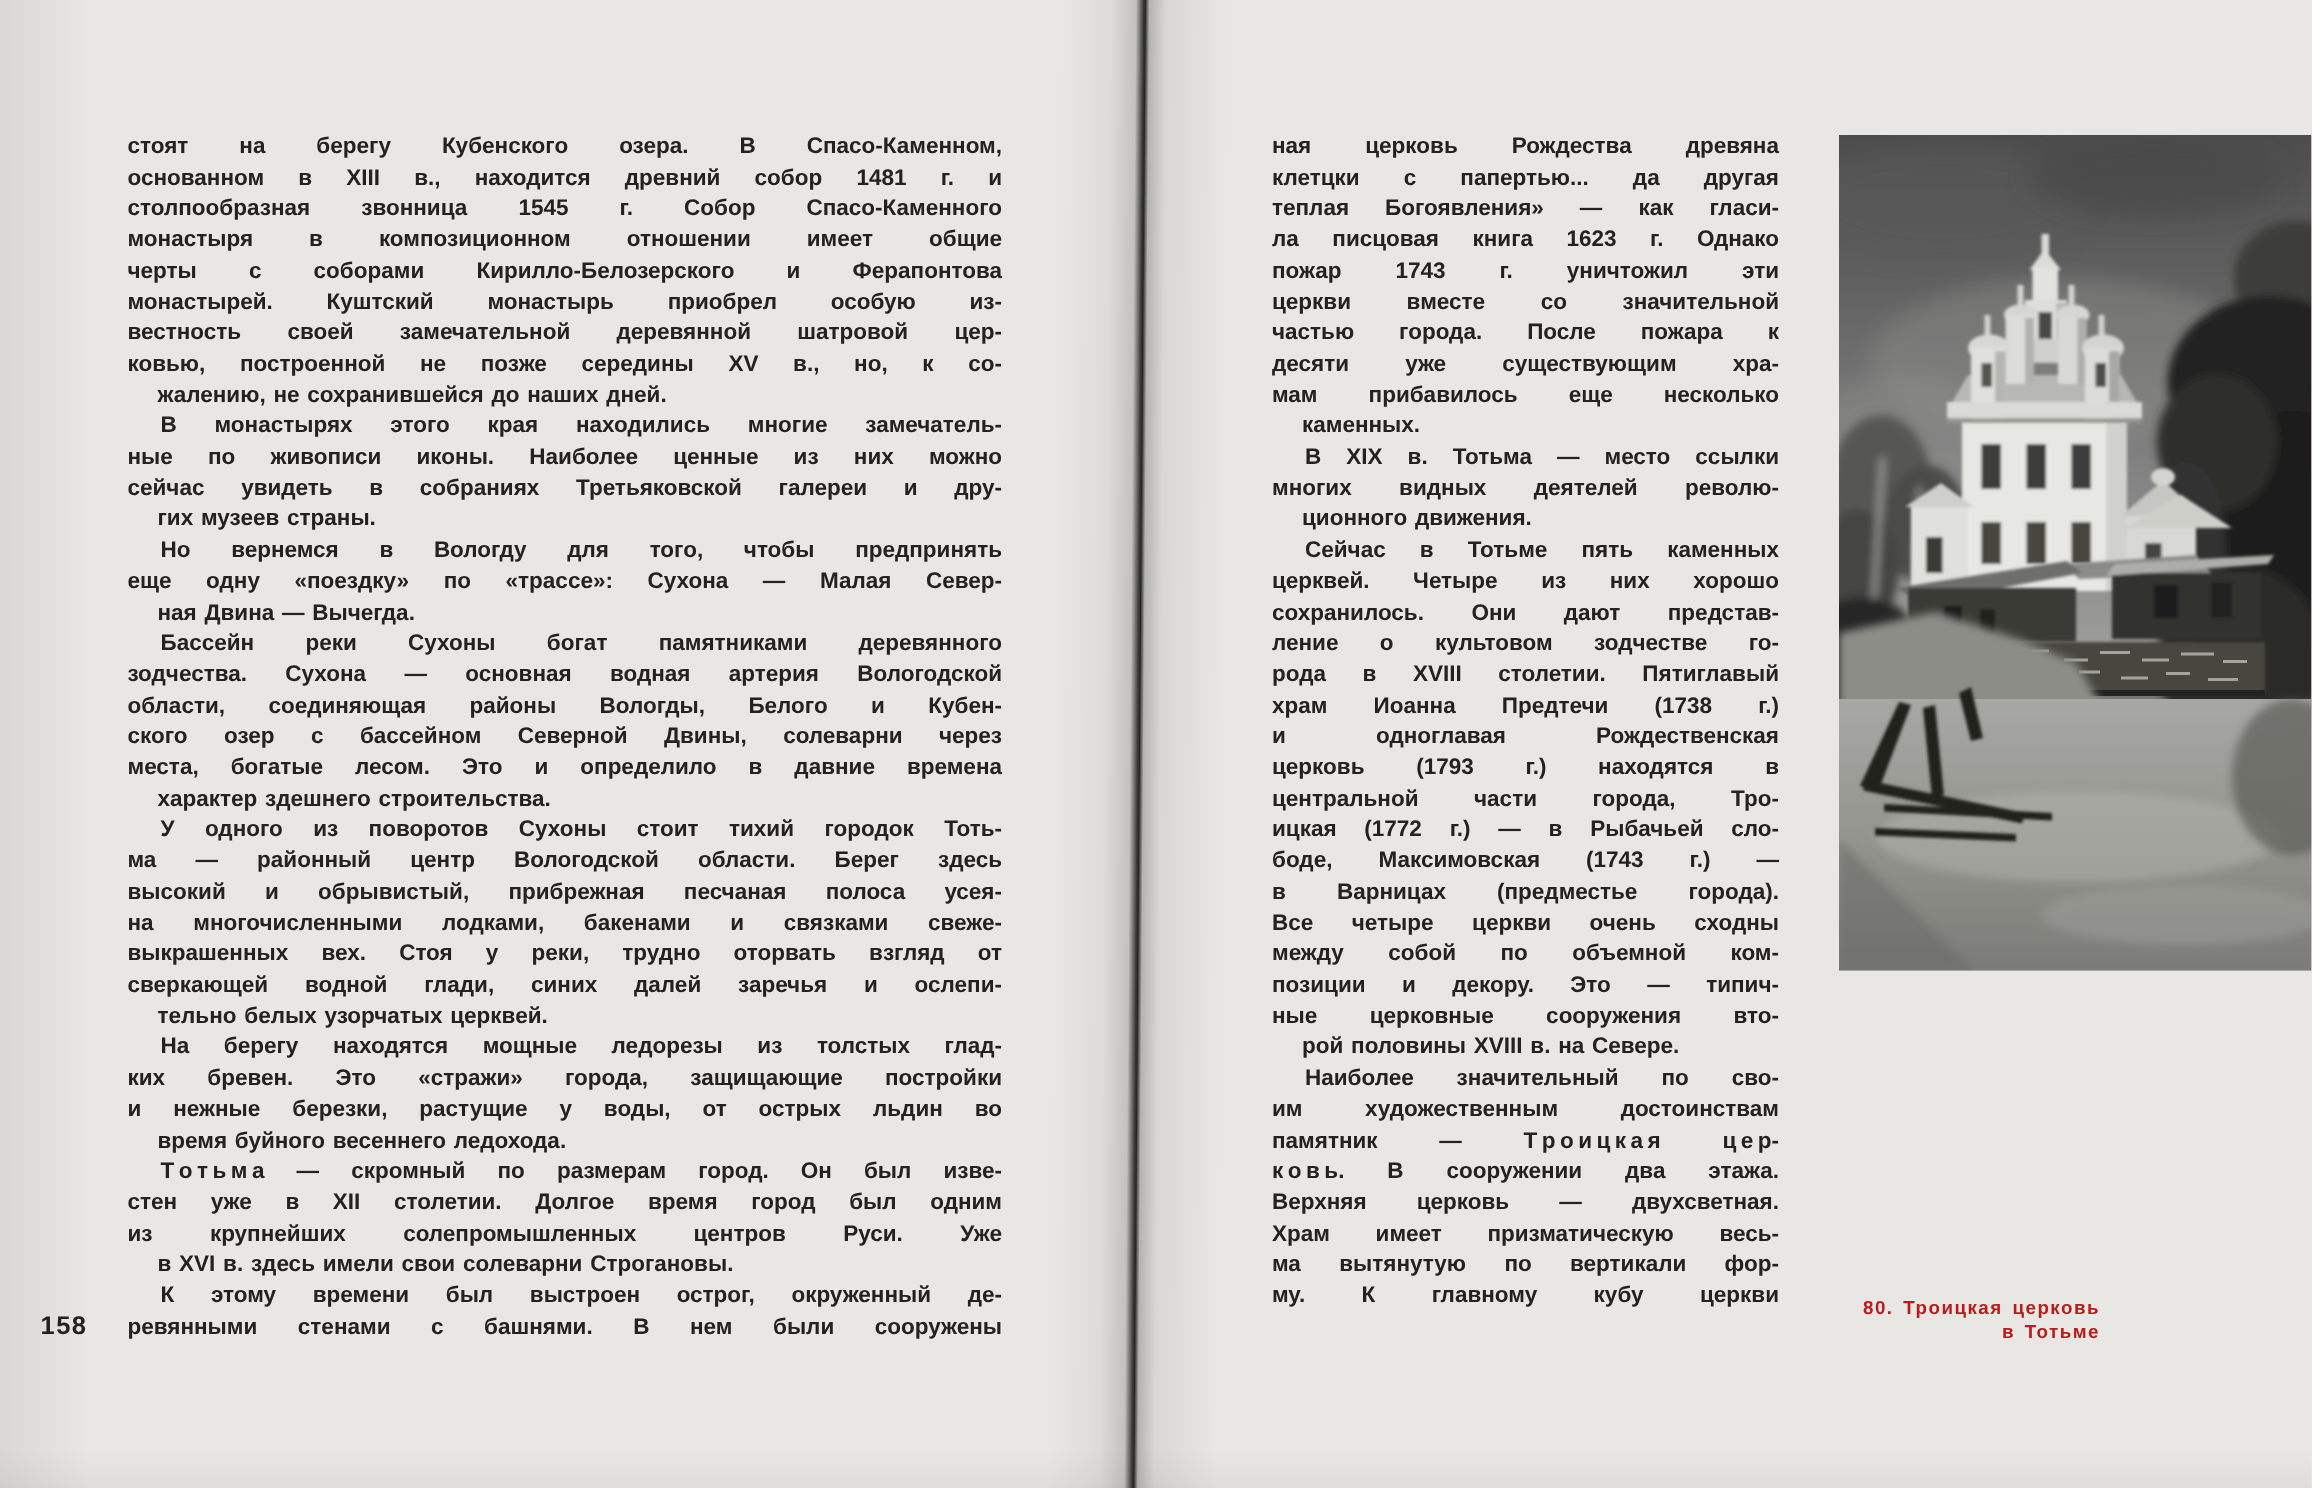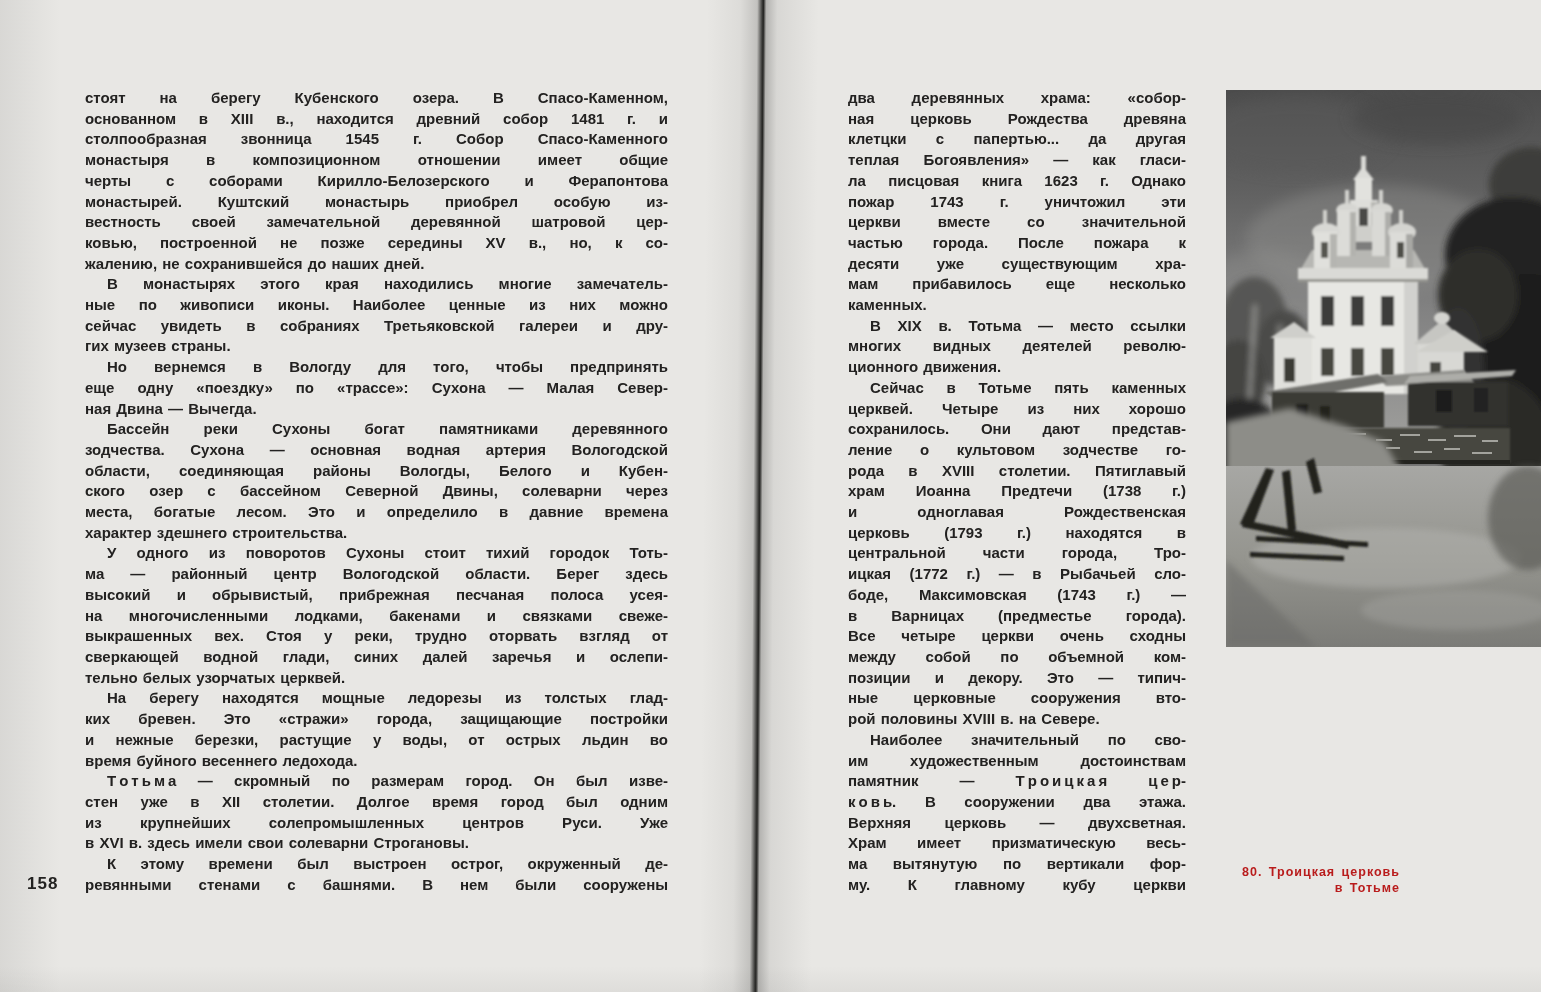--- a/index.html
+++ b/index.html
@@ -32,21 +32,21 @@
     color:#232221;word-spacing:1px;
   }
   .col-left{left:85px;top:88px;width:583px;}
   .col-right{left:848px;top:88px;width:338px;}
   .para{margin:0;}
   .para.indent .line:first-child{text-indent:22px;}
   .line{
     text-align:justify;text-align-last:justify;
     white-space:normal;
   }
-  .line.last{text-align-last:left;}
+  .line.last{text-align-last:left;margin-left:20px;}
   .page-number{
     position:absolute;left:27px;top:874px;
     font-size:17px;font-weight:700;letter-spacing:1px;color:#232221;
   }
   .photo{
     position:absolute;left:1226px;top:90px;width:315px;height:557px;
     overflow:hidden;background:#777;
   }
   .caption{
     position:absolute;left:1226px;top:864px;width:174px;
@@ -119,21 +119,20 @@
       </div>
     </div>
   <div class="page-number">158</div>
 </div>
 
 <div class="gutter"></div>
 
 <div>
   <div class="text-col col-right">
       <div class="para">
-        <div class="line">два деревянных храма: «собор-</div>
         <div class="line">ная церковь Рождества древяна</div>
         <div class="line">клетцки с папертью... да другая</div>
         <div class="line">теплая Богоявления» — как гласи-</div>
         <div class="line">ла писцовая книга 1623 г. Однако</div>
         <div class="line">пожар 1743 г. уничтожил эти</div>
         <div class="line">церкви вместе со значительной</div>
         <div class="line">частью города. После пожара к</div>
         <div class="line">десяти уже существующим хра-</div>
         <div class="line">мам прибавилось еще несколько</div>
         <div class="line last">каменных.</div>

